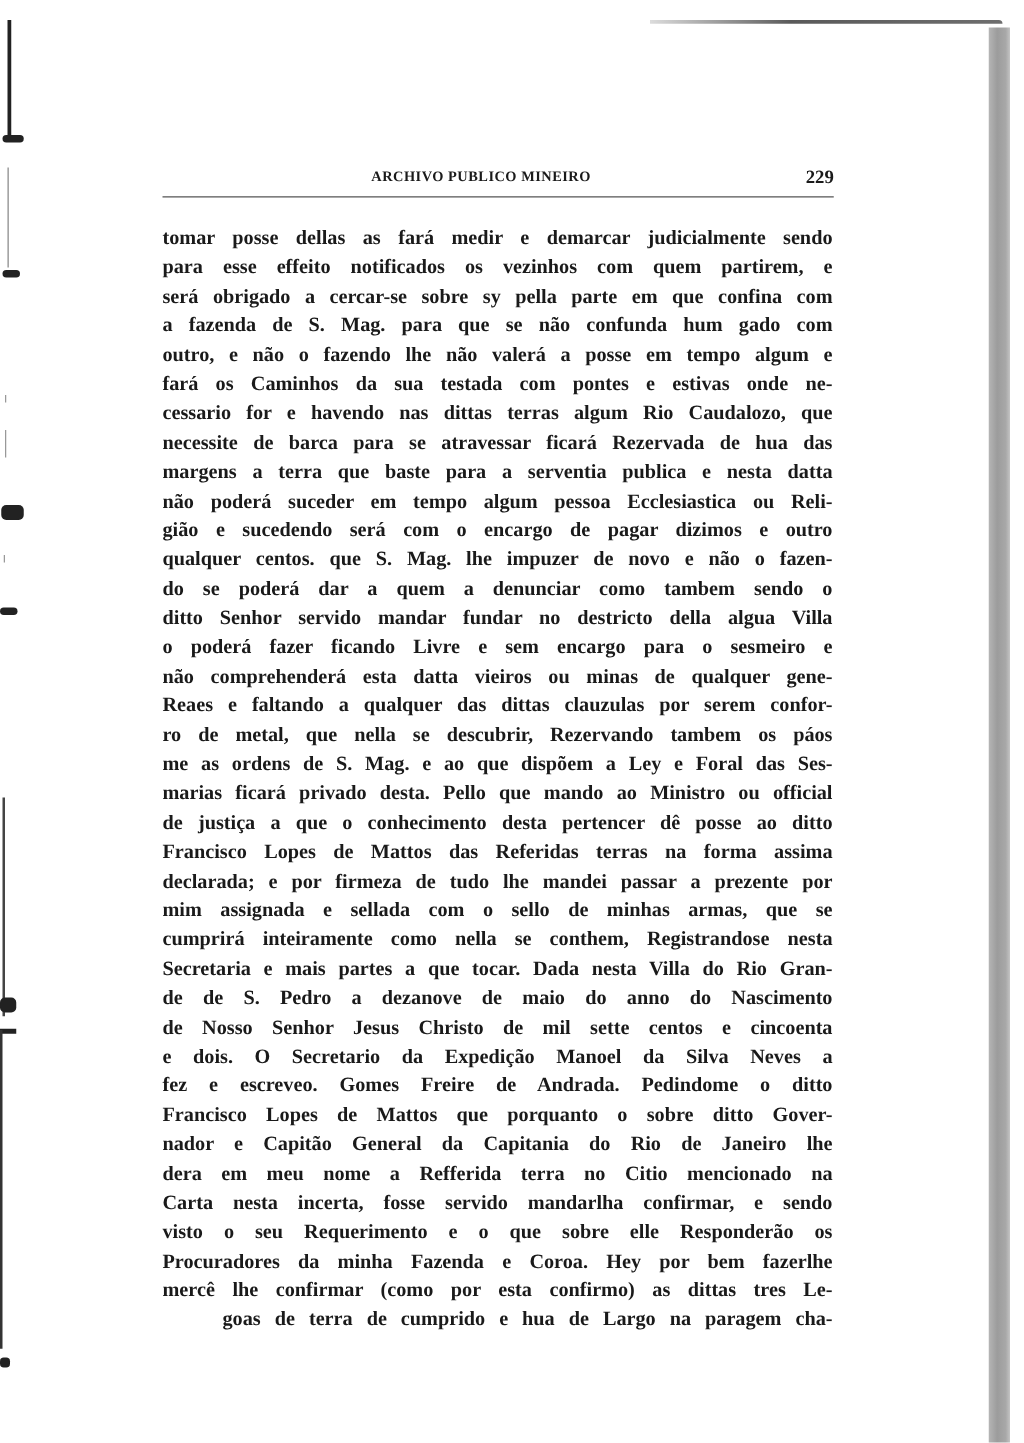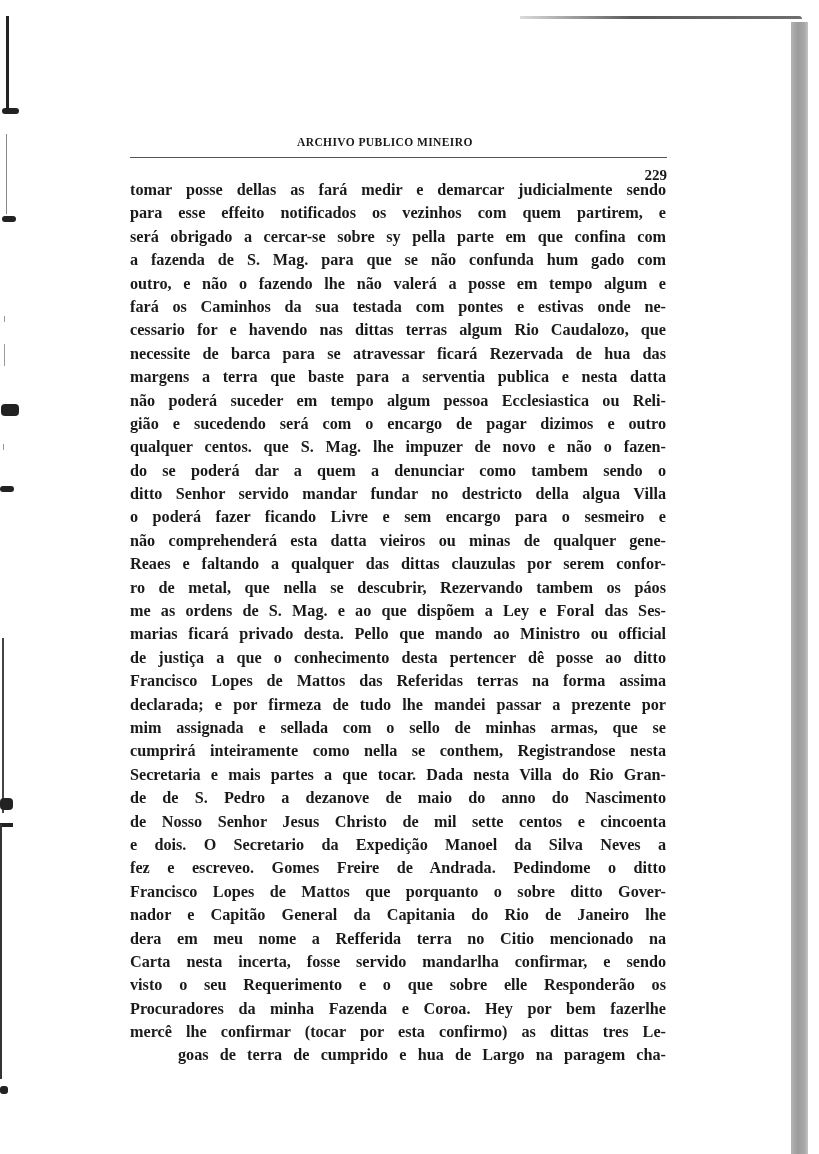--- a/index.html
+++ b/index.html
@@ -22,21 +22,21 @@
   .binding-mark { position: absolute; background: #222; }
   .header {
     position: absolute; left: 130px; top: 118px; width: 537px; height: 22px;
   }
   .running-title {
     position: absolute; left: 167px; top: 2px;
     font-size: 11.5px; font-weight: bold; letter-spacing: 0.4px;
   }
   .page-number {
     position: absolute; right: 0px; top: 0px;
-    font-size: 15px; font-weight: bold; margin-top: 33px;
+    font-size: 15px; font-weight: bold;
   }
   .rule {
     position: absolute; left: 130px; top: 141px; width: 537px; height: 1px;
     background: #555;
   }
   .body-text {
     position: absolute; left: 130px; top: 163px; width: 536px; font-weight: bold;
   }
   .line {
     height: 23.4px; line-height: 23.4px;
@@ -105,16 +105,16 @@
     <div class="line">de de S. Pedro a dezanove de maio do anno do Nascimento</div>
     <div class="line">de Nosso Senhor Jesus Christo de mil sette centos e cincoenta</div>
     <div class="line">e dois. O Secretario da Expedição Manoel da Silva Neves a</div>
     <div class="line">fez e escreveo. Gomes Freire de Andrada. Pedindome o ditto</div>
     <div class="line">Francisco Lopes de Mattos que porquanto o sobre ditto Gover-</div>
     <div class="line">nador e Capitão General da Capitania do Rio de Janeiro lhe</div>
     <div class="line">dera em meu nome a Refferida terra no Citio mencionado na</div>
     <div class="line">Carta nesta incerta, fosse servido mandarlha confirmar, e sendo</div>
     <div class="line">visto o seu Requerimento e o que sobre elle Responderão os</div>
     <div class="line">Procuradores da minha Fazenda e Coroa. Hey por bem fazerlhe</div>
-    <div class="line">mercê lhe confirmar (tocar por esta confirmo) as dittas tres Le-</div>
+    <div class="line">mercê lhe confirmar (como por esta confirmo) as dittas tres Le-</div>
     <div class="line last">goas de terra de cumprido e hua de Largo na paragem cha-</div>
   </div>
 </div>
 
 </body></html>

